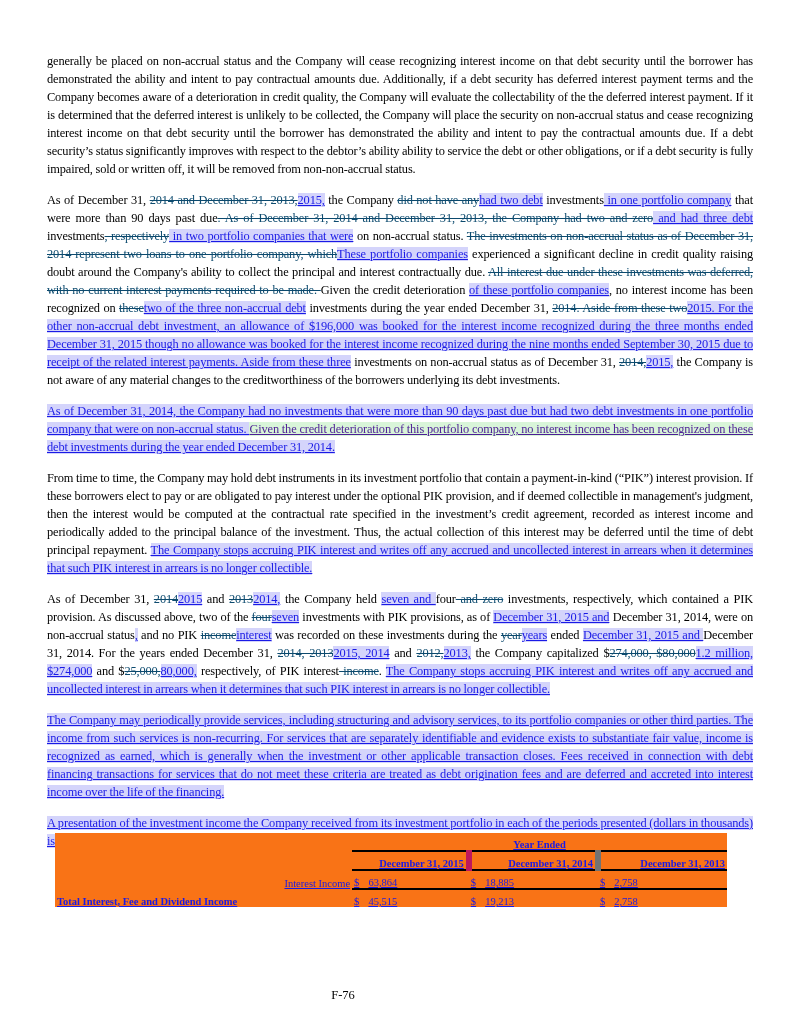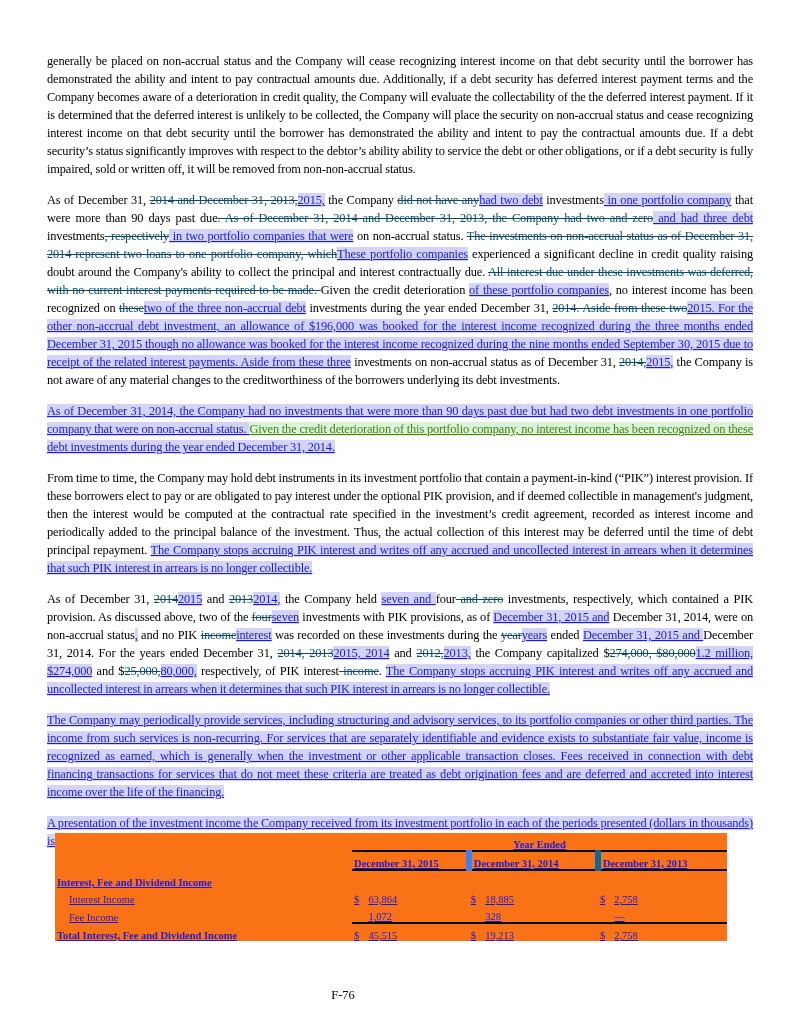--- a/index.html
+++ b/index.html
@@ -3,33 +3,33 @@
 <meta charset="utf-8">
 <style>
   html, body { margin: 0; padding: 0; background: #ffffff; }
   body { width: 799px; height: 1034px; position: relative; overflow: hidden;
          font-family: "Liberation Serif", "DejaVu Serif", serif; color: #000; }
   .page { position: absolute; left: 47px; top: 52px; width: 706px; }
   p.para { margin: 0 0 13px 0; font-size: 12.4px; line-height: 18px; text-align: justify;
            letter-spacing: -0.15px; word-spacing: -0.2px; }
   .ins { color: #1a1ae6; text-decoration: underline; background: #d4d4fb; }
   .del { color: #0c4a6e; text-decoration: line-through; }
-  .mov { color: #4d7c0f; text-decoration: underline; background: #d9f5d9; }
+  .mov { color: #4c1d95; text-decoration: underline; background: #d9f5d9; }
   .plain { color: #000; }
   
   .tbl-wrap { position: absolute; left: 55px; top: 833px; width: 672px; background: #f97316; }
   table.fin { width: 100%; border-collapse: collapse; font-size: 10.5px; color: #1a1ae6; }
   table.fin td { padding: 0 2px; height: 17px; vertical-align: bottom; }
   table.fin u { text-decoration: underline; }
   .hdr-year { text-align: center; font-weight: bold; }
-  .hdr-date { text-align: left; font-weight: bold; border-top: 2px solid #000; border-bottom: 2px solid #000; }
+  .hdr-date { text-align: right; font-weight: bold; border-top: 2px solid #000; border-bottom: 2px solid #000; }
   .sec { font-weight: bold; }
   .num { }
   .cur { text-align: left; width: 10px; }
-  .ind { padding-left: 14px !important; }
+  .ind { padding-left: 14px !important; text-align: right; }
   .tot td { border-top: 2px solid #000; }
   .footer { position: absolute; top: 988px; left: 0; width: 686px; text-align: center;
             font-size: 12.5px; }
 </style>
 </head>
 <body>
 
 <div class="page">
   <p class="para"><span class="plain">generally be placed on non-accrual status and the Company will cease recognizing interest income on that debt security until the borrower has demonstrated the ability and intent to pay contractual amounts due. Additionally, if a debt security has deferred interest payment terms and the Company becomes aware of a deterioration in credit quality, the Company will evaluate the collectability of the the deferred interest payment.  If it is determined that the deferred interest is unlikely to be collected, the Company will place the security on non-accrual status and cease recognizing interest income on that debt security until the borrower has demonstrated the ability and intent to pay the contractual amounts due. If a debt security’s status significantly improves with respect to the debtor’s ability ability to service the debt or other obligations, or if a debt security is fully impaired, sold or written off, it will be removed from non-non-accrual status.</span></p>
   <p class="para"><span class="plain">As of December 31, </span><span class="del">2014 and December 31, 2013,</span><span class="ins">2015,</span><span class="plain"> the Company </span><span class="del">did not have any</span><span class="ins">had two debt</span><span class="plain"> investments</span><span class="ins"> in one portfolio company</span><span class="plain"> that were more than 90 days past due</span><span class="del">. As of December 31, 2014 and December 31, 2013, the Company had two and zero</span><span class="ins"> and had three debt</span><span class="plain"> investments</span><span class="del">, respectively</span><span class="ins"> in two portfolio companies that were</span><span class="plain"> on non-accrual status. </span><span class="del">The investments on non-accrual status as of December 31, 2014 represent two loans to one portfolio company, which</span><span class="ins">These portfolio companies</span><span class="plain"> experienced a significant decline in credit quality raising doubt around the Company's ability to collect the principal and interest contractually due. </span><span class="del">All interest due under these investments was deferred, with no current interest payments required to be made. </span><span class="plain">Given the credit deterioration </span><span class="ins">of these portfolio companies</span><span class="plain">, no interest income has been recognized on </span><span class="del">these</span><span class="ins">two of the three non-accrual debt</span><span class="plain"> investments during the year ended December 31, </span><span class="del">2014. Aside from these two</span><span class="ins">2015. For the other non-accrual debt investment, an allowance of $196,000 was booked for the interest income recognized during the three months ended December 31, 2015 though no allowance was booked for the interest income recognized during the nine months ended September 30, 2015 due to receipt of the related interest payments. Aside from these three</span><span class="plain"> investments on non-accrual status as of December 31, </span><span class="del">2014,</span><span class="ins">2015,</span><span class="plain"> the Company is not aware of any material changes to the creditworthiness of the borrowers underlying its debt investments.</span></p>
@@ -52,44 +52,31 @@
         <col style="width:112px">
     </colgroup>
     <tbody>
         <tr>
       <td></td>
       <td colspan="6" class="hdr-year"><u>Year Ended</u></td>
     </tr>
     <tr>
       <td></td>
       <td colspan="2" class="hdr-date"><u>December 31, 2015</u></td>
-      <td colspan="2" class="hdr-date" style="border-left:6px solid #3b82f6"><u>December 31, 2014</u></td>
-      <td colspan="2" class="hdr-date" style="border-left:6px solid #0369a1"><u>December 31, 2013</u></td>
-    </tr>
-    <tr>
-      <td class="sec"><u>Interest, Fee and Dividend Income</u></td>
-      <td colspan="6"></td>
+      <td colspan="2" class="hdr-date" style="border-left:6px solid #be185d"><u>December 31, 2014</u></td>
+      <td colspan="2" class="hdr-date" style="border-left:6px solid #737373"><u>December 31, 2013</u></td>
     </tr>
     <tr>
       <td class="ind"><u>Interest Income</u></td>
       <td class="cur"><u>$</u></td>
       <td class="num"><u>63,864</u></td>
       <td class="cur"><u>$</u></td>
       <td class="num"><u>18,885</u></td>
       <td class="cur"><u>$</u></td>
       <td class="num"><u>2,758</u></td>
-    </tr>
-    <tr>
-      <td class="ind"><u>Fee Income</u></td>
-      <td class="cur"></td>
-      <td class="num"><u>1,072</u></td>
-      <td class="cur"></td>
-      <td class="num"><u>328</u></td>
-      <td class="cur"></td>
-      <td class="num"><u>—</u></td>
     </tr>
     <tr class="tot">
       <td class="sec" style="border-top:none"><u>Total Interest, Fee and Dividend Income</u></td>
       <td class="cur"><u>$</u></td>
       <td class="num"><u>45,515</u></td>
       <td class="cur"><u>$</u></td>
       <td class="num"><u>19,213</u></td>
       <td class="cur"><u>$</u></td>
       <td class="num"><u>2,758</u></td>
     </tr>

